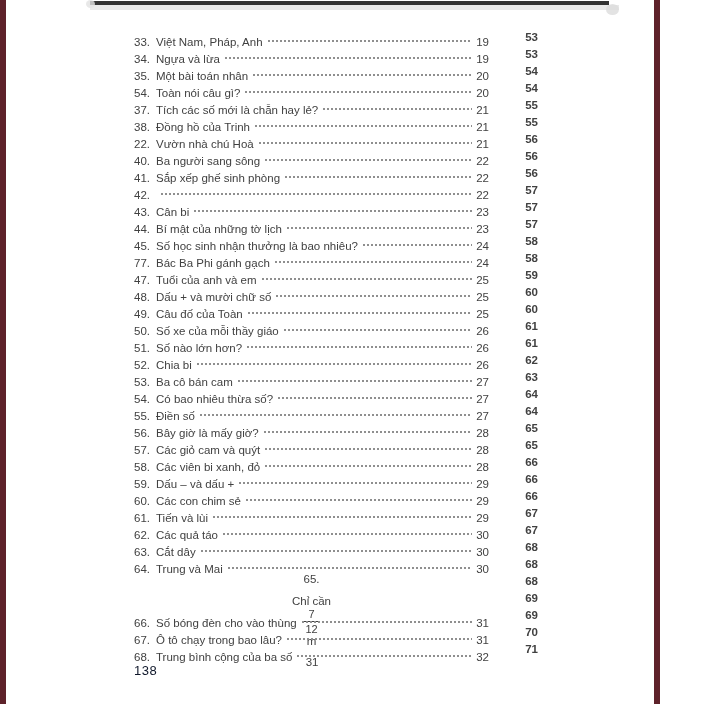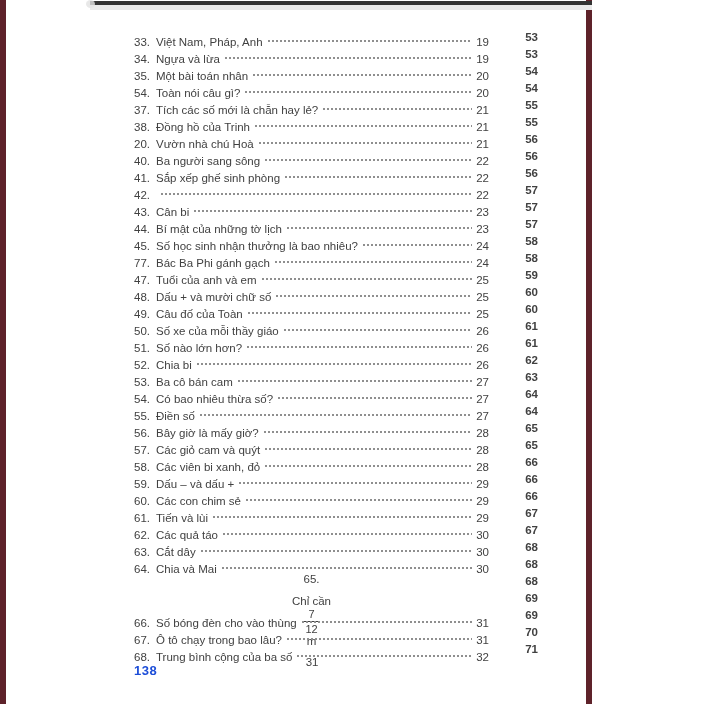--- a/index.html
+++ b/index.html
@@ -1,17 +1,17 @@
 <!DOCTYPE html>
 <html><head>
 <meta charset="utf-8">
 <style>
   html,body{margin:0;padding:0;background:#ffffff;}
   .page{
-    position:relative;width:592px;height:704px;background:#ffffff;overflow:hidden;
+    position:relative;width:660px;height:704px;background:#ffffff;overflow:hidden;
     font-family:"Liberation Sans","DejaVu Sans",sans-serif;color:#414141;
   }
   .edge-bar{position:absolute;top:0;bottom:0;width:6px;background:#5e222a;}
   .edge-bar.left{left:0;}
   .edge-bar.right{right:0;}
   .top-line{position:absolute;left:90px;top:1px;width:519px;height:4px;background:#333333;}
   .top-line-light{position:absolute;left:90px;top:5px;width:529px;height:5px;background:#e9e9e9;}
   .top-smudge{position:absolute;left:606px;top:4px;width:13px;height:11px;border-radius:50%;
     background:#dcdcdc;opacity:.8;}
   .top-smudge2{position:absolute;left:86px;top:0px;width:9px;height:8px;border-radius:50%;
@@ -32,22 +32,22 @@
   .row.tall .dots{height:15px;align-self:flex-end;margin-bottom:8px;}
   .row.tall .pg{align-self:center;}
   .frac{display:inline-flex;flex-direction:column;align-items:center;font-size:11px;
     line-height:12px;margin:0 5px;}
   .fn{border-bottom:1px solid #414141;padding:0 4px 1px;}
   .fd{padding-top:1px;}
 
   .answers{position:absolute;left:498px;top:29px;width:40px;text-align:right;}
   .ans{height:17px;line-height:17px;font-size:11.5px;font-weight:bold;}
 
-  .footer-num{position:absolute;left:134px;top:663px;font-size:13px;font-weight:bold;
-    color:#1d4ed8;letter-spacing:0.5px;}
+  .footer-num{position:absolute;left:134px;top:663px;font-size:13px;font-weight:normal;
+    color:#0f172a;letter-spacing:0.5px;}
 </style>
 </head>
 <body>
 
 <div class="page">
   <div class="edge-bar left"></div>
   <div class="edge-bar right"></div>
   <div class="top-line-light"></div>
   <div class="top-line"></div>
   <div class="top-smudge"></div>
@@ -84,21 +84,21 @@
         <span class="dots"></span>
         <span class="pg">21</span>
       </div>
       <div class="row">
         <span class="num">38.</span>
         <span class="ttl">Đồng hồ của Trinh</span>
         <span class="dots"></span>
         <span class="pg">21</span>
       </div>
       <div class="row">
-        <span class="num">20.</span>
+        <span class="num">22.</span>
         <span class="ttl">Vườn nhà chú Hoà</span>
         <span class="dots"></span>
         <span class="pg">21</span>
       </div>
       <div class="row">
         <span class="num">40.</span>
         <span class="ttl">Ba người sang sông</span>
         <span class="dots"></span>
         <span class="pg">22</span>
       </div>
@@ -234,21 +234,21 @@
         <span class="pg">30</span>
       </div>
       <div class="row">
         <span class="num">63.</span>
         <span class="ttl">Cắt dây</span>
         <span class="dots"></span>
         <span class="pg">30</span>
       </div>
       <div class="row">
         <span class="num">64.</span>
-        <span class="ttl">Chia và Mai</span>
+        <span class="ttl">Trung và Mai</span>
         <span class="dots"></span>
         <span class="pg">30</span>
       </div>
       <div class="row tall" id="frac-row">
       <span class="num">65.</span>
       <span class="ttl">Chỉ cần</span>
       <span class="frac">
         <span class="fn">7</span>
         <span class="fd">12</span>
       </span>

